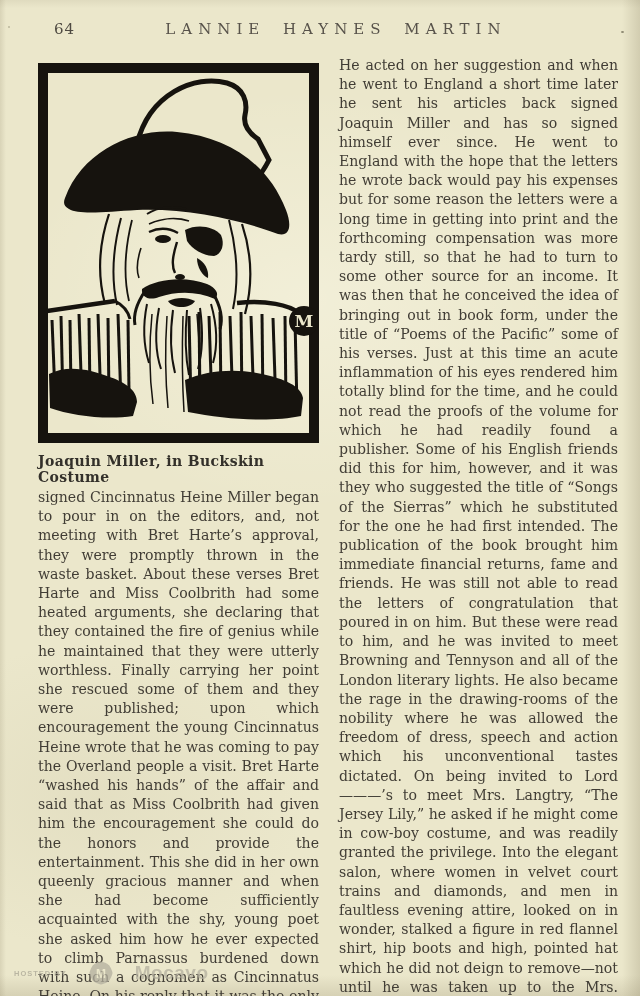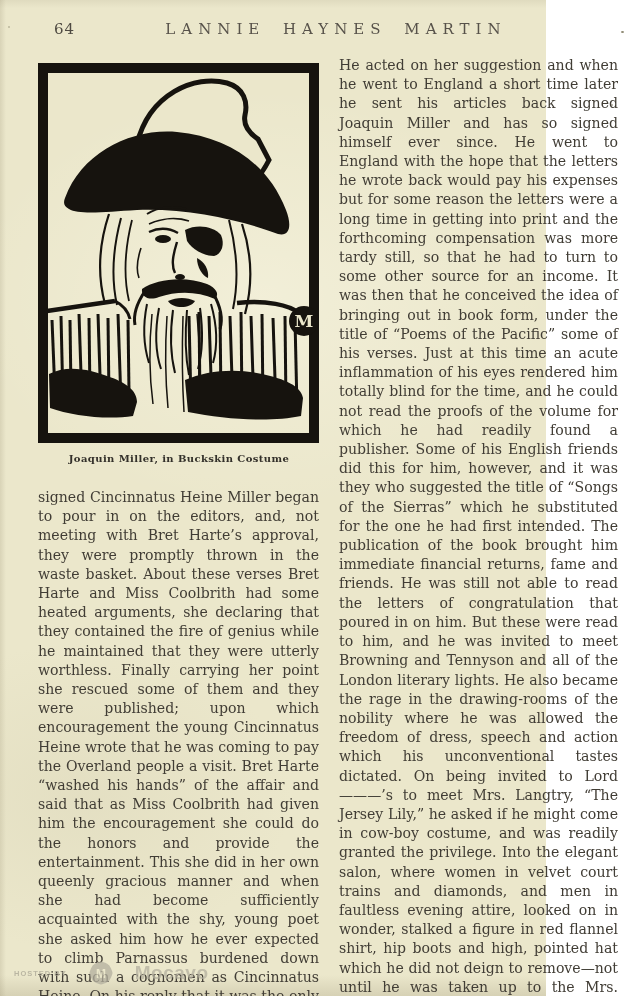--- a/index.html
+++ b/index.html
@@ -1,45 +1,44 @@
 <!DOCTYPE html>
 <html><head>
 <meta charset="utf-8">
 <style>
   html,body{margin:0;padding:0;}
   body{
     width:640px;height:996px;overflow:hidden;
     font-family:"DejaVu Serif", serif;
   }
   .page{
-    position:relative;width:537px;height:996px;
+    position:relative;width:640px;height:996px;
     background:
       radial-gradient(ellipse 420px 300px at 48% 30%, rgba(255,253,240,0.35), rgba(255,253,240,0) 70%),
       radial-gradient(ellipse 300px 220px at 15% 80%, rgba(205,199,168,0.25), rgba(205,199,168,0) 70%),
       linear-gradient(to right, rgba(120,110,80,0.16) 0px, rgba(120,110,80,0) 6px, rgba(120,110,80,0) 622px, rgba(120,110,80,0.22) 640px),
       linear-gradient(to bottom, rgba(120,110,80,0.10) 0px, rgba(120,110,80,0) 8px, rgba(120,110,80,0) 975px, rgba(120,110,80,0.18) 996px),
       #ebe7cb;
     color:#403c33;
-    padding-left:9px;
   }
   .pagenum{
     position:absolute;left:54px;top:20px;
     font-size:15px;letter-spacing:1px;color:#4e4a42;
   }
   .runhead{
     position:absolute;left:16px;top:20px;width:640px;
     text-align:center;font-size:15px;color:#57524a;
     letter-spacing:6px;word-spacing:7px;
   }
   .figure{
     position:absolute;left:37px;top:62px;width:283px;height:383px;
   }
   .figcaption{
     position:absolute;left:38px;top:453px;width:282px;
-    text-align:center;font-weight:bold;font-size:10px;
+    text-align:left;font-weight:bold;font-size:14px;
     letter-spacing:0.4px;color:#33302a;
   }
   .col{
     position:absolute;
     font-size:14.1px;line-height:19.2px;
     text-align:justify;color:#413d35;
   }
   .col-left{left:38px;top:488px;width:281px;}
   .col-right{left:339px;top:56px;width:279px;}
   .watermark{

